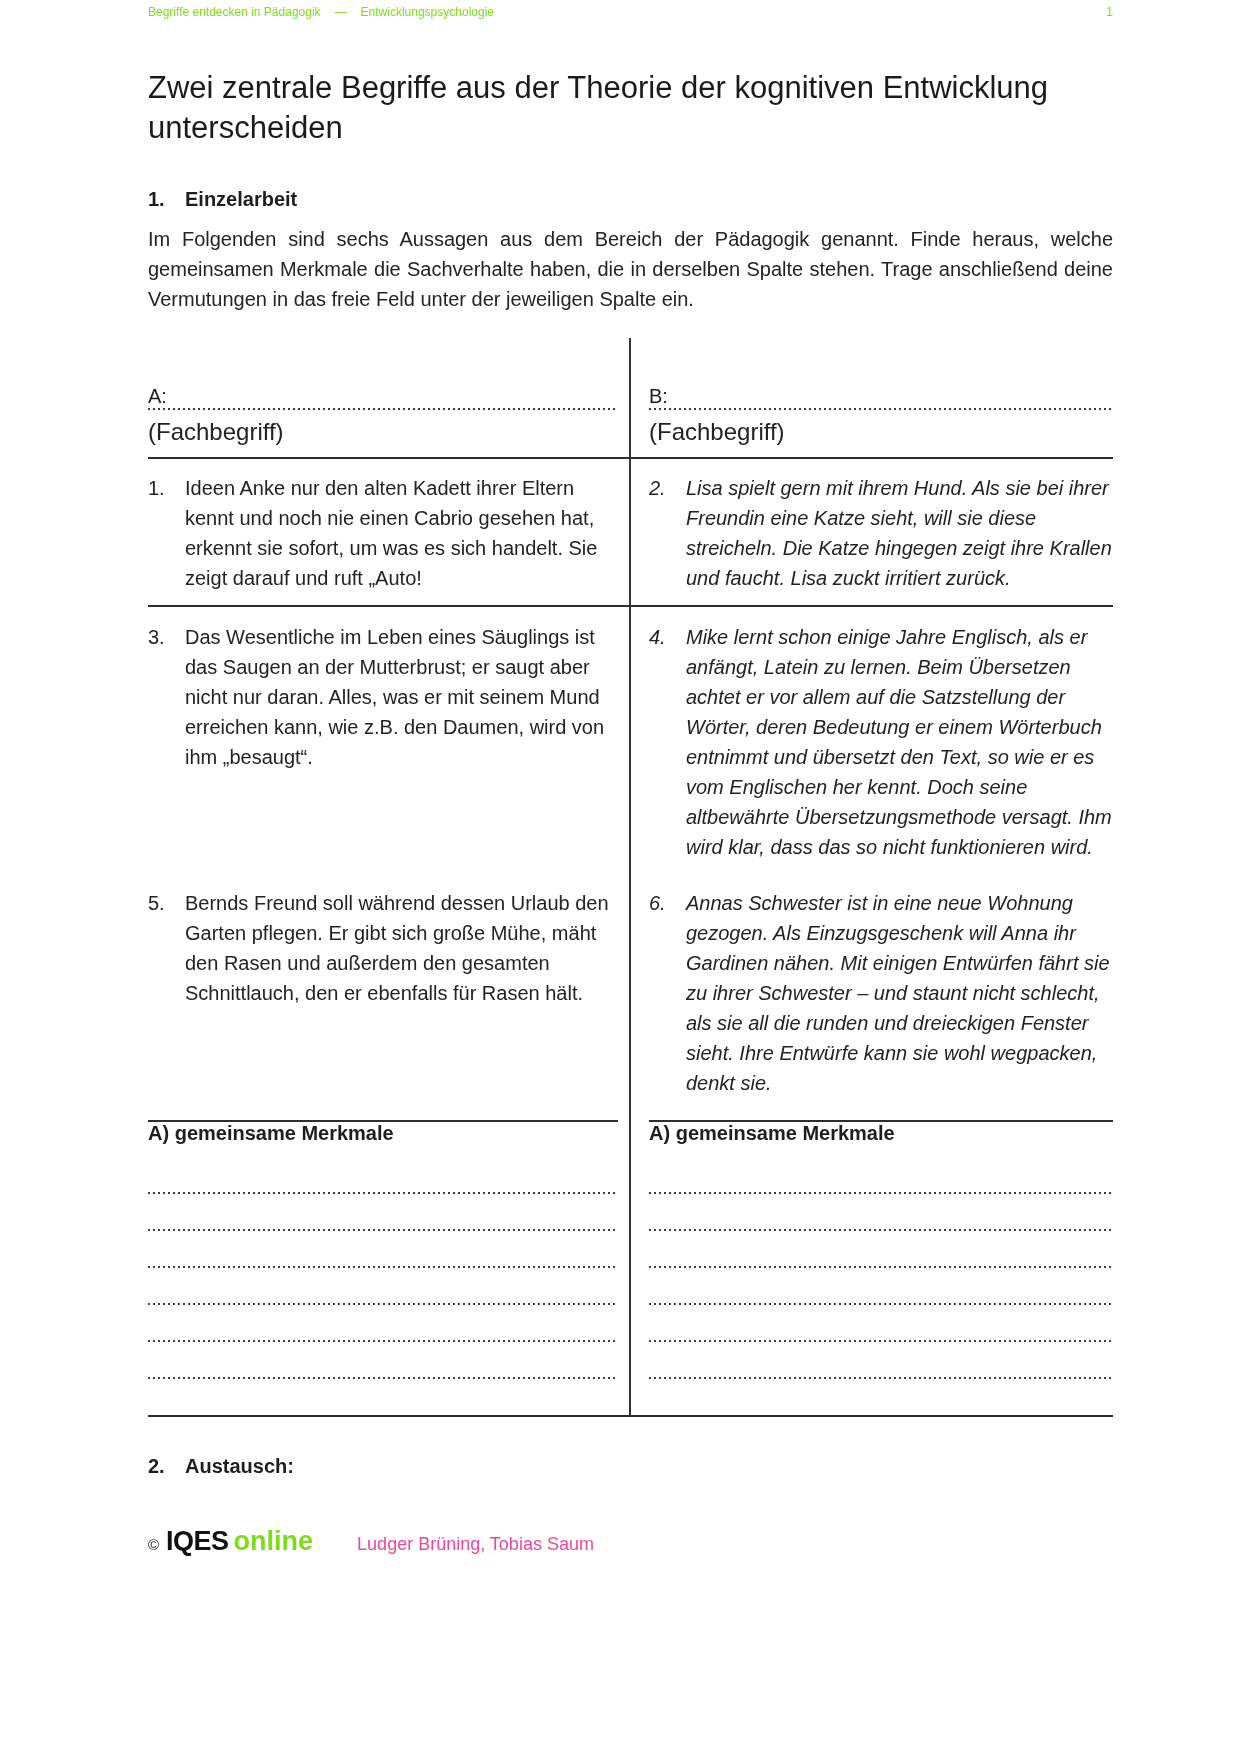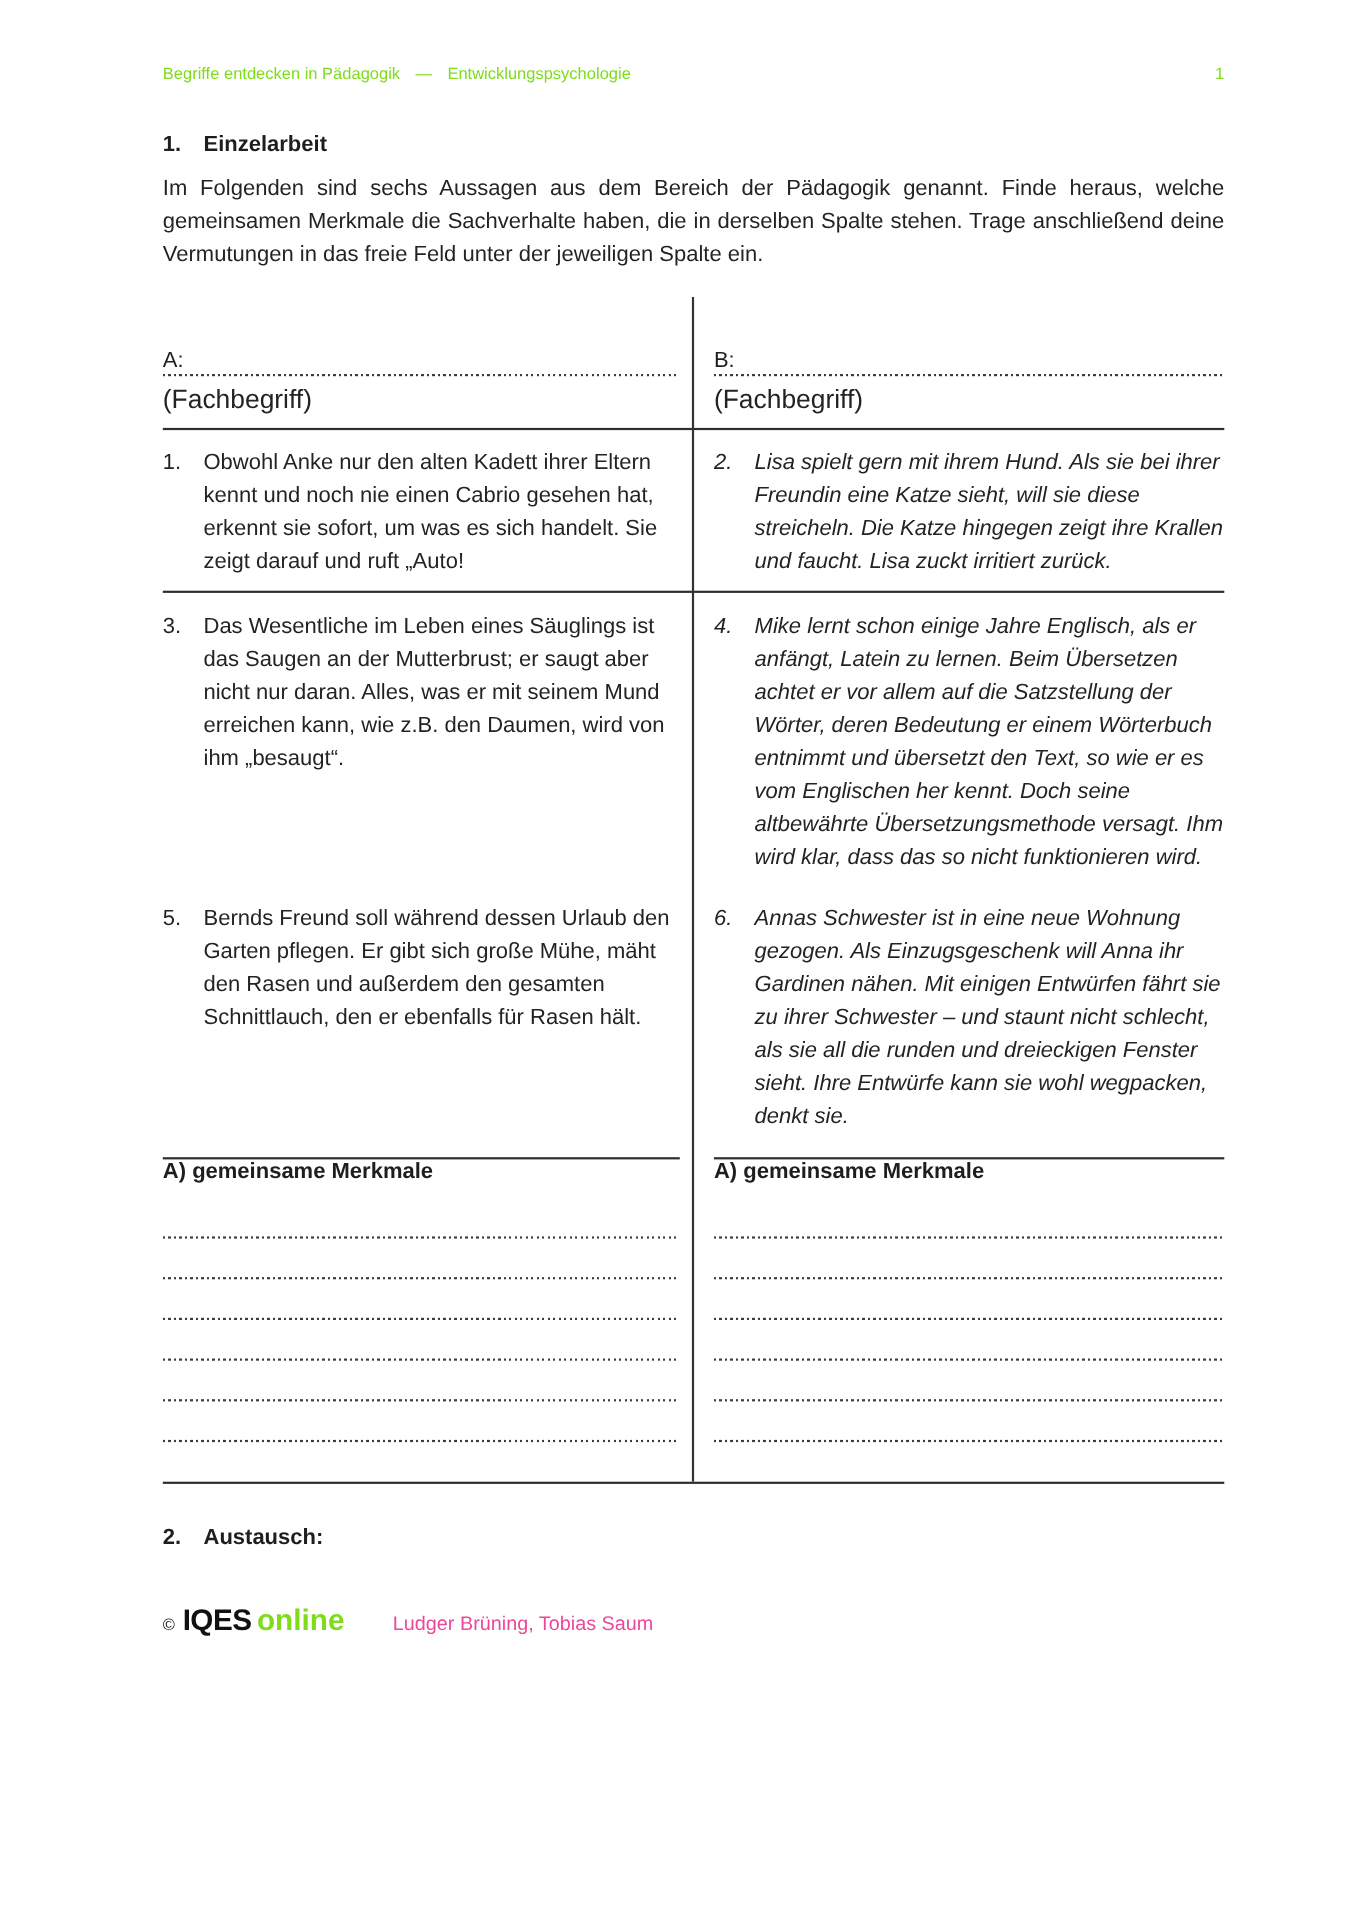--- a/index.html
+++ b/index.html
@@ -5,21 +5,21 @@
   html,body { margin:0; padding:0; background:#e9e9e9; }
   .page {
     width:1240px; height:1754px; background:#ffffff; margin:0 auto;
     font-family:"Liberation Sans", sans-serif; color:#222;
     box-sizing:border-box; padding:0 127px 0 148px;
     position:relative; overflow:hidden;
   }
   
   .doc-header {
     display:flex; justify-content:space-between; align-items:baseline;
-    padding-top:56px; font-size:15px; line-height:24px;
+    font-size:12px; line-height:24px;
   }
   .doc-header .left { display:flex; align-items:baseline; }
   .doc-header .dash { margin:0 14px; }
   
   .title {
     margin:44px 0 0 0; font-size:31px; line-height:40px; font-weight:400;
     color:#1b1b1b; letter-spacing:0;
   }
   
   .sec-head { display:flex; font-size:20px; font-weight:700; color:#1e1e1e; }
@@ -71,20 +71,21 @@
 
   <div class="doc-header">
     <div class="left accent-text" style="color: rgb(126, 220, 27);">
       <span>Begriffe entdecken in Pädagogik</span>
       <span class="dash">—</span>
       <span>Entwicklungspsychologie</span>
     </div>
     <div class="accent-text" style="color: rgb(126, 220, 27);">1</div>
   </div>
 
+  <h1 class="title">Zwei zentrale Begriffe aus der Theorie der kognitiven Entwicklung unterscheiden</h1>
 
   <div class="sec-head sec1">
     <span class="num">1.</span>
     <span>Einzelarbeit</span>
   </div>
   <p class="para">Im Folgenden sind sechs Aussagen aus dem Bereich der Pädagogik genannt. Finde heraus, wel­che gemeinsamen Merkmale die Sachverhalte haben, die in derselben Spalte stehen. Trage an­schließend deine Vermutungen in das freie Feld unter der jeweiligen Spalte ein.</p>
 
   <div class="worktable">
     <div class="vdivider"></div>
 
@@ -102,21 +103,21 @@
         <div class="fach">(Fachbegriff)</div>
       </div>
     </div>
 
     <div class="rule"></div>
 
     <div class="wt-grid row1">
       <div>
         <div class="cell">
           <span class="cnum">1.</span>
-          <span class="ctxt">Obwohl Anke nur den alten Kadett ihrer Eltern kennt und noch nie einen Cabrio gesehen hat, erkennt sie sofort, um was es sich handelt. Sie zeigt darauf und ruft „Auto!</span>
+          <span class="ctxt">Ideen Anke nur den alten Kadett ihrer Eltern kennt und noch nie einen Cabrio gesehen hat, erkennt sie sofort, um was es sich handelt. Sie zeigt darauf und ruft „Auto!</span>
         </div>
       </div>
       <div class="colR">
         <div class="cell">
           <span class="cnum">2.</span>
           <span class="ctxt">Lisa spielt gern mit ihrem Hund. Als sie bei ihrer Freundin eine Katze sieht, will sie diese streicheln. Die Katze hingegen zeigt ihre Krallen und faucht. Lisa zuckt irritiert zurück.</span>
         </div>
       </div>
     </div>
 

